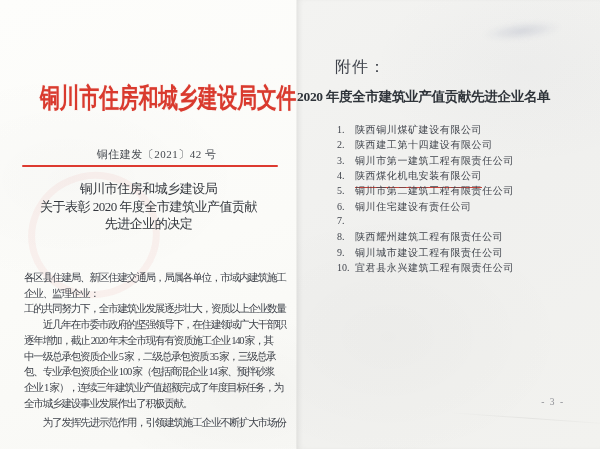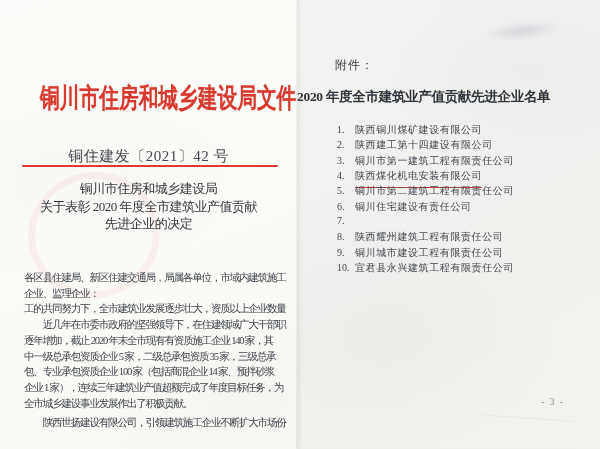--- a/index.html
+++ b/index.html
@@ -17,22 +17,22 @@
       linear-gradient(160deg, #fdfdfb 0%, #fbfbf8 55%, #f8f8f5 100%);
     padding-left: 46px;
   }
   .red-header{
     position:absolute;top:80px;left:0;width:297px;text-align:center;
     font-size:27px;font-weight:bold;color:var(--red,#d93a2e);
     white-space:nowrap;transform:scaleX(0.73);transform-origin:50% 50%;
     text-shadow:0 0 1px rgba(217,58,46,.45);
   }
   .doc-number{
-    position:absolute;top:147px;left:0;width:297px;text-align:center;
-    font-size:15px;color:#44484e;letter-spacing:.5px;
+    position:absolute;top:147px;left:8px;width:297px;text-align:center;
+    font-size:11px;color:#44484e;letter-spacing:.5px;
   }
   .red-rule{
     position:absolute;top:165px;left:22px;width:256px;height:2px;
     background:var(--rule,#dd3a30);border-radius:1px;
   }
   .doc-title{
     position:absolute;top:180px;left:0;width:297px;text-align:center;
     font-size:13px;font-weight:normal;color:#33373d;line-height:17.5px;
     letter-spacing:-.5px;
   }
@@ -51,21 +51,21 @@
   .page-right{
     position:absolute;left:297px;top:0;width:303px;height:449px;
     background:
       radial-gradient(ellipse 220px 140px at 75% 15%, rgba(90,100,130,0.03), transparent 70%),
       radial-gradient(ellipse 260px 180px at 30% 75%, rgba(0,0,0,0.02), transparent 70%),
       linear-gradient(150deg, #f3f3f1 0%, #f0f0ee 50%, #f2f2ef 100%);
     box-shadow:inset 4px 0 7px -4px rgba(0,0,0,.12);
   }
   .attachment-label{
     position:absolute;left:38px;top:57px;
-    font-size:12px;color:#3f434b;letter-spacing:1px;
+    font-size:16px;color:#3f434b;letter-spacing:1px;
   }
   .list-title{
     position:absolute;top:88px;left:0;width:242px;text-align:center;
     font-size:13.5px;font-weight:bold;color:#2f343a;letter-spacing:-.3px;
     white-space:nowrap;
   }
   .company-list{position:absolute;left:40px;top:123px;width:250px;}
   .company-row{
     display:flex;align-items:baseline;height:15.35px;
     font-size:10px;color:#41454d;
@@ -112,21 +112,21 @@
     <div class="body-text">
         <div class="body-line">各区县住建局、新区住建交通局，局属各单位，市域内建筑施工</div>
         <div class="body-line">企业、监理企业：</div>
         <div class="body-line">工的共同努力下，全市建筑业发展逐步壮大，资质以上企业数量</div>
         <div class="body-line">　　近几年在市委市政府的坚强领导下，在住建领域广大干部职</div>
         <div class="body-line">逐年增加，截止 2020 年末全市现有有资质施工企业 140 家，其</div>
         <div class="body-line">中一级总承包资质企业 5 家，二级总承包资质 35 家，三级总承</div>
         <div class="body-line">包、专业承包资质企业 100 家（包括商混企业 14 家、预拌砂浆</div>
         <div class="body-line">企业 1 家），连续三年建筑业产值超额完成了年度目标任务，为</div>
         <div class="body-line">全市城乡建设事业发展作出了积极贡献。</div>
-        <div class="body-line para-gap">　　陕西世扬建设有限公司，引领建筑施工企业不断扩大市场份</div>
+        <div class="body-line para-gap">　　为了发挥先进示范作用，引领建筑施工企业不断扩大市场份</div>
       </div>
   </div>
 
   <div class="seam"></div>
 
   <div class="page-right">
     <div class="smudge"></div>
     <div class="attachment-label">附件：</div>
     <div class="list-title">2020 年度全市建筑业产值贡献先进企业名单</div>
     <div class="company-list">

